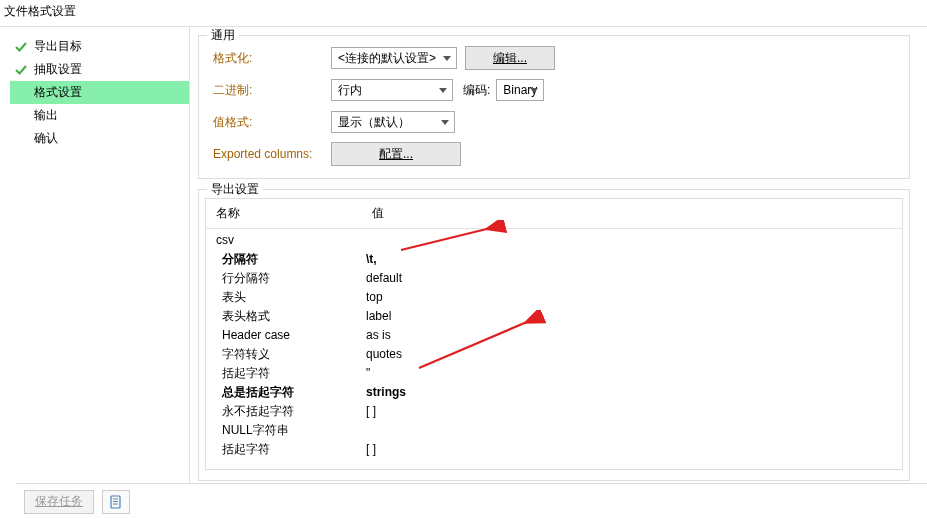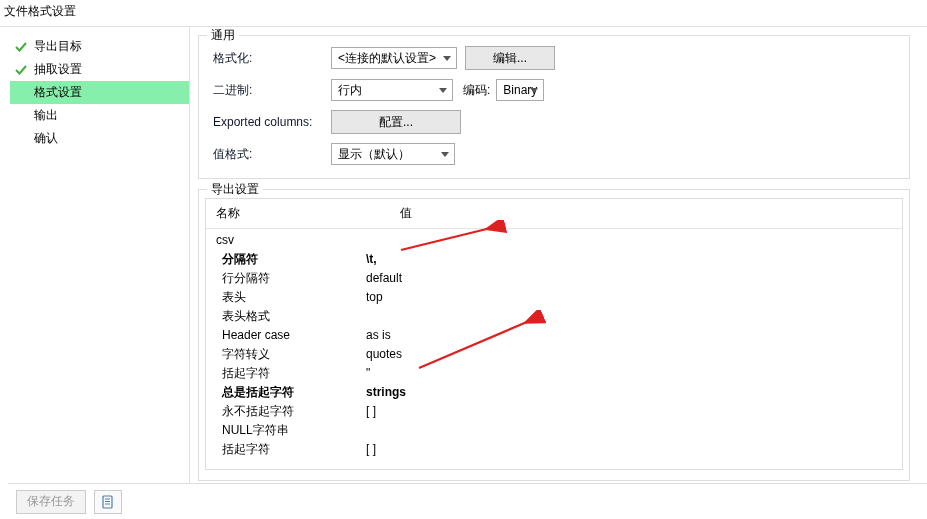--- a/index.html
+++ b/index.html
@@ -69,21 +69,21 @@
     }
     .form-row {
       display: flex;
       align-items: center;
       margin-bottom: 8px;
       min-height: 24px;
     }
     .form-row:last-child { margin-bottom: 0; }
     .form-label {
       width: 118px;
-      color: #0f172a;
+      color: #a16207;
     }
     .select {
       border: 1px solid #aaa;
       background: #fff;
       height: 22px;
       padding: 0 20px 0 6px;
       font-size: 12px;
       font-family: inherit;
       appearance: none;
       position: relative;
@@ -104,55 +104,55 @@
     }
     .btn {
       border: 1px solid #aaa;
       background: #e8e8e8;
       height: 24px;
       min-width: 90px;
       padding: 0 4px;
       font-size: 12px;
       font-family: inherit;
       cursor: pointer;
+      text-decoration: underline;
     }
     .inline-gap { margin-left: 8px; }
     .mini-label {
       margin: 0 6px 0 10px;
     }
     .table-area {
       border: 1px solid #ddd;
       margin-top: 2px;
     }
     .table-header {
       display: flex;
       border-bottom: 1px solid #e5e5e5;
       padding: 6px 10px 6px;
       background: #fff;
-      gap: 28px;
     }
     .th-name { width: 156px; }
     .th-value { flex: 1; }
     .table-body {
       padding: 2px 10px 10px;
     }
     .trow {
       display: flex;
       padding: 1px 0;
       line-height: 17px;
     }
     .tname {
       width: 150px;
       padding-left: 6px;
     }
     .tvalue { flex: 1; }
     .bold { font-weight: 700; }
     .bottom-bar {
       position: absolute;
-      left: 8px; right: 0; bottom: 0;
+      left: 16px; right: 0; bottom: 0;
       height: 36px;
       border-top: 1px solid #ddd;
       display: flex;
       align-items: center;
       padding: 0 8px;
       background: #fff;
       gap: 8px;
     }
     .btn-disabled {
       color: #999;
@@ -263,36 +263,36 @@
           </span>
           <span class="select-caret">
             <svg width="8" height="6">
                 <path d="M0 0 L8 0 L4 5 Z" fill="#555"></path>
               </svg>
           </span>
         </span>
       </div>
 
       <div class="form-row">
-        <span class="form-label">Exported columns:</span>
-        <button class="btn" style="min-width:130px;">配置...</button>
-      </div>
-
-      <div class="form-row">
         <span class="form-label">值格式:</span>
         <span class="select-wrap">
           <span class="select" style="width:124px;">
             <span>显示（默认）</span>
           </span>
           <span class="select-caret">
             <svg width="8" height="6">
                 <path d="M0 0 L8 0 L4 5 Z" fill="#555"></path>
               </svg>
           </span>
         </span>
+      </div>
+
+      <div class="form-row">
+        <span class="form-label">Exported columns:</span>
+        <button class="btn" style="min-width:130px;">配置...</button>
       </div>
     </div>
 
     <div class="fieldset fs-export" style="width:712px; padding:6px 6px 10px;">
       <div class="fieldset-legend">导出设置</div>
 
       <div class="table-area tbl-outer">
         <div class="table-header">
           <div class="th-name">名称</div>
           <div class="th-value">值</div>
@@ -309,20 +309,21 @@
             <div class="trow">
               <div class="tname">行分隔符</div>
               <div class="tvalue">default</div>
             </div>
             <div class="trow">
               <div class="tname">表头</div>
               <div class="tvalue">top</div>
             </div>
             <div class="trow">
               <div class="tname">表头格式</div>
+              <div class="tvalue">label</div>
             </div>
             <div class="trow">
               <div class="tname">Header case</div>
               <div class="tvalue">as is</div>
             </div>
             <div class="trow">
               <div class="tname">字符转义</div>
               <div class="tvalue">quotes</div>
             </div>
             <div class="trow">

